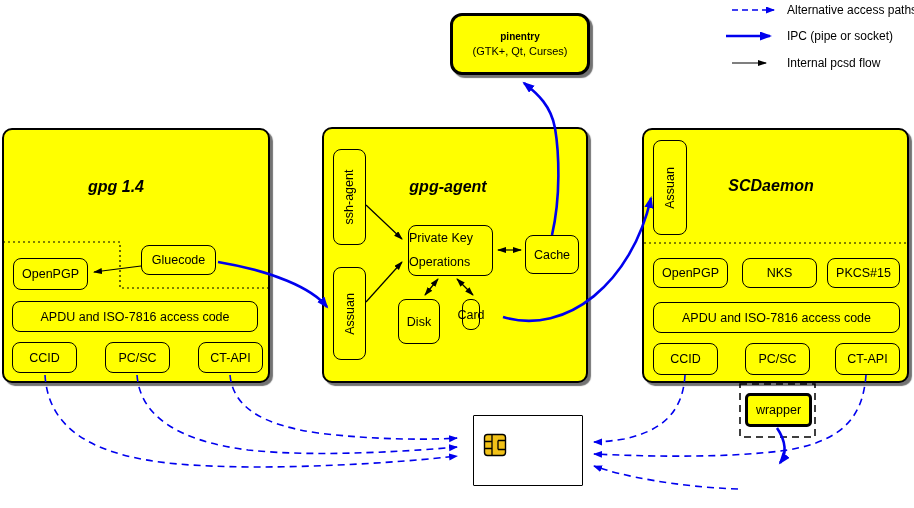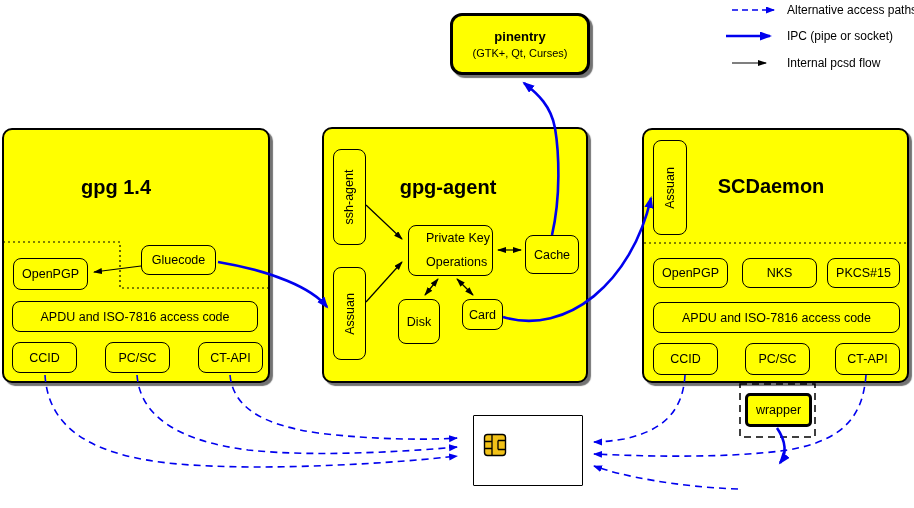--- a/index.html
+++ b/index.html
@@ -14,32 +14,33 @@
   }
   .node{
     position:absolute;background:#ffff00;border:1.5px solid #000;border-radius:8px;
     display:flex;align-items:center;justify-content:center;
     font-size:12.5px;white-space:nowrap;
   }
   .node.thick{border-width:3px;border-radius:5px;}
   .vnode{flex-direction:column;}
   .vnode span{transform:rotate(-90deg);white-space:nowrap;}
   .title{
-    position:absolute;font-size:20px;font-weight:bold;white-space:nowrap;
+    position:absolute;font-size:16px;font-weight:bold;white-space:nowrap;
     transform:translate(-50%,-50%);
+    font-style:italic;
   }
   .pinentry{
     position:absolute;background:#ffff00;border:3px solid #000;border-radius:12px;
     box-shadow:3px 3px 1px rgba(0,0,0,0.55);
     display:flex;flex-direction:column;align-items:center;justify-content:center;gap:3px;
   }
-  .pinentry .pt{font-size:13px;font-weight:bold;}
+  .pinentry .pt{font-size:10px;font-weight:bold;}
   .pinentry .ps{font-size:11px;}
   .pko{flex-direction:column;align-items:flex-start;justify-content:center;
-       padding-left:17px;line-height:1.85;}
+       padding-left:0;line-height:1.85;}
   .smartcard{
     position:absolute;background:#ffffff;border:1.5px solid #000;border-radius:1px;
   }
   .legend{position:absolute;right:0;top:0;width:914px;height:80px;}
   .legend .ltext{
     position:absolute;left:787px;font-size:12px;white-space:nowrap;
     transform:translateY(-50%);
   }
   .overlay{position:absolute;left:0;top:0;width:914px;height:508px;pointer-events:none;}
 </style>
@@ -89,21 +90,21 @@
   <div class="node pko" style="left:408px;top:225px;width:85px;height:51px">
     <span>Private Key</span>
     <span>Operations</span>
   </div>
   <div class="node" style="left:525px;top:235px;width:54px;height:39px">
     <span>Cache</span>
     </div>
   <div class="node" style="left:398px;top:299px;width:42px;height:45px">
     <span>Disk</span>
     </div>
-  <div class="node" style="left:462px;top:299px;width:41px;height:31px">
+  <div class="node" style="left:462px;top:299px;width:18px;height:31px">
     <span>Card</span>
     </div>
 
   <div class="node vnode" style="left:653px;top:140px;width:34px;height:95px">
     <span>Assuan</span>
     </div>
   <div class="node" style="left:653px;top:258px;width:75px;height:30px">
     <span>OpenPGP</span>
     </div>
   <div class="node" style="left:742px;top:258px;width:75px;height:30px">

